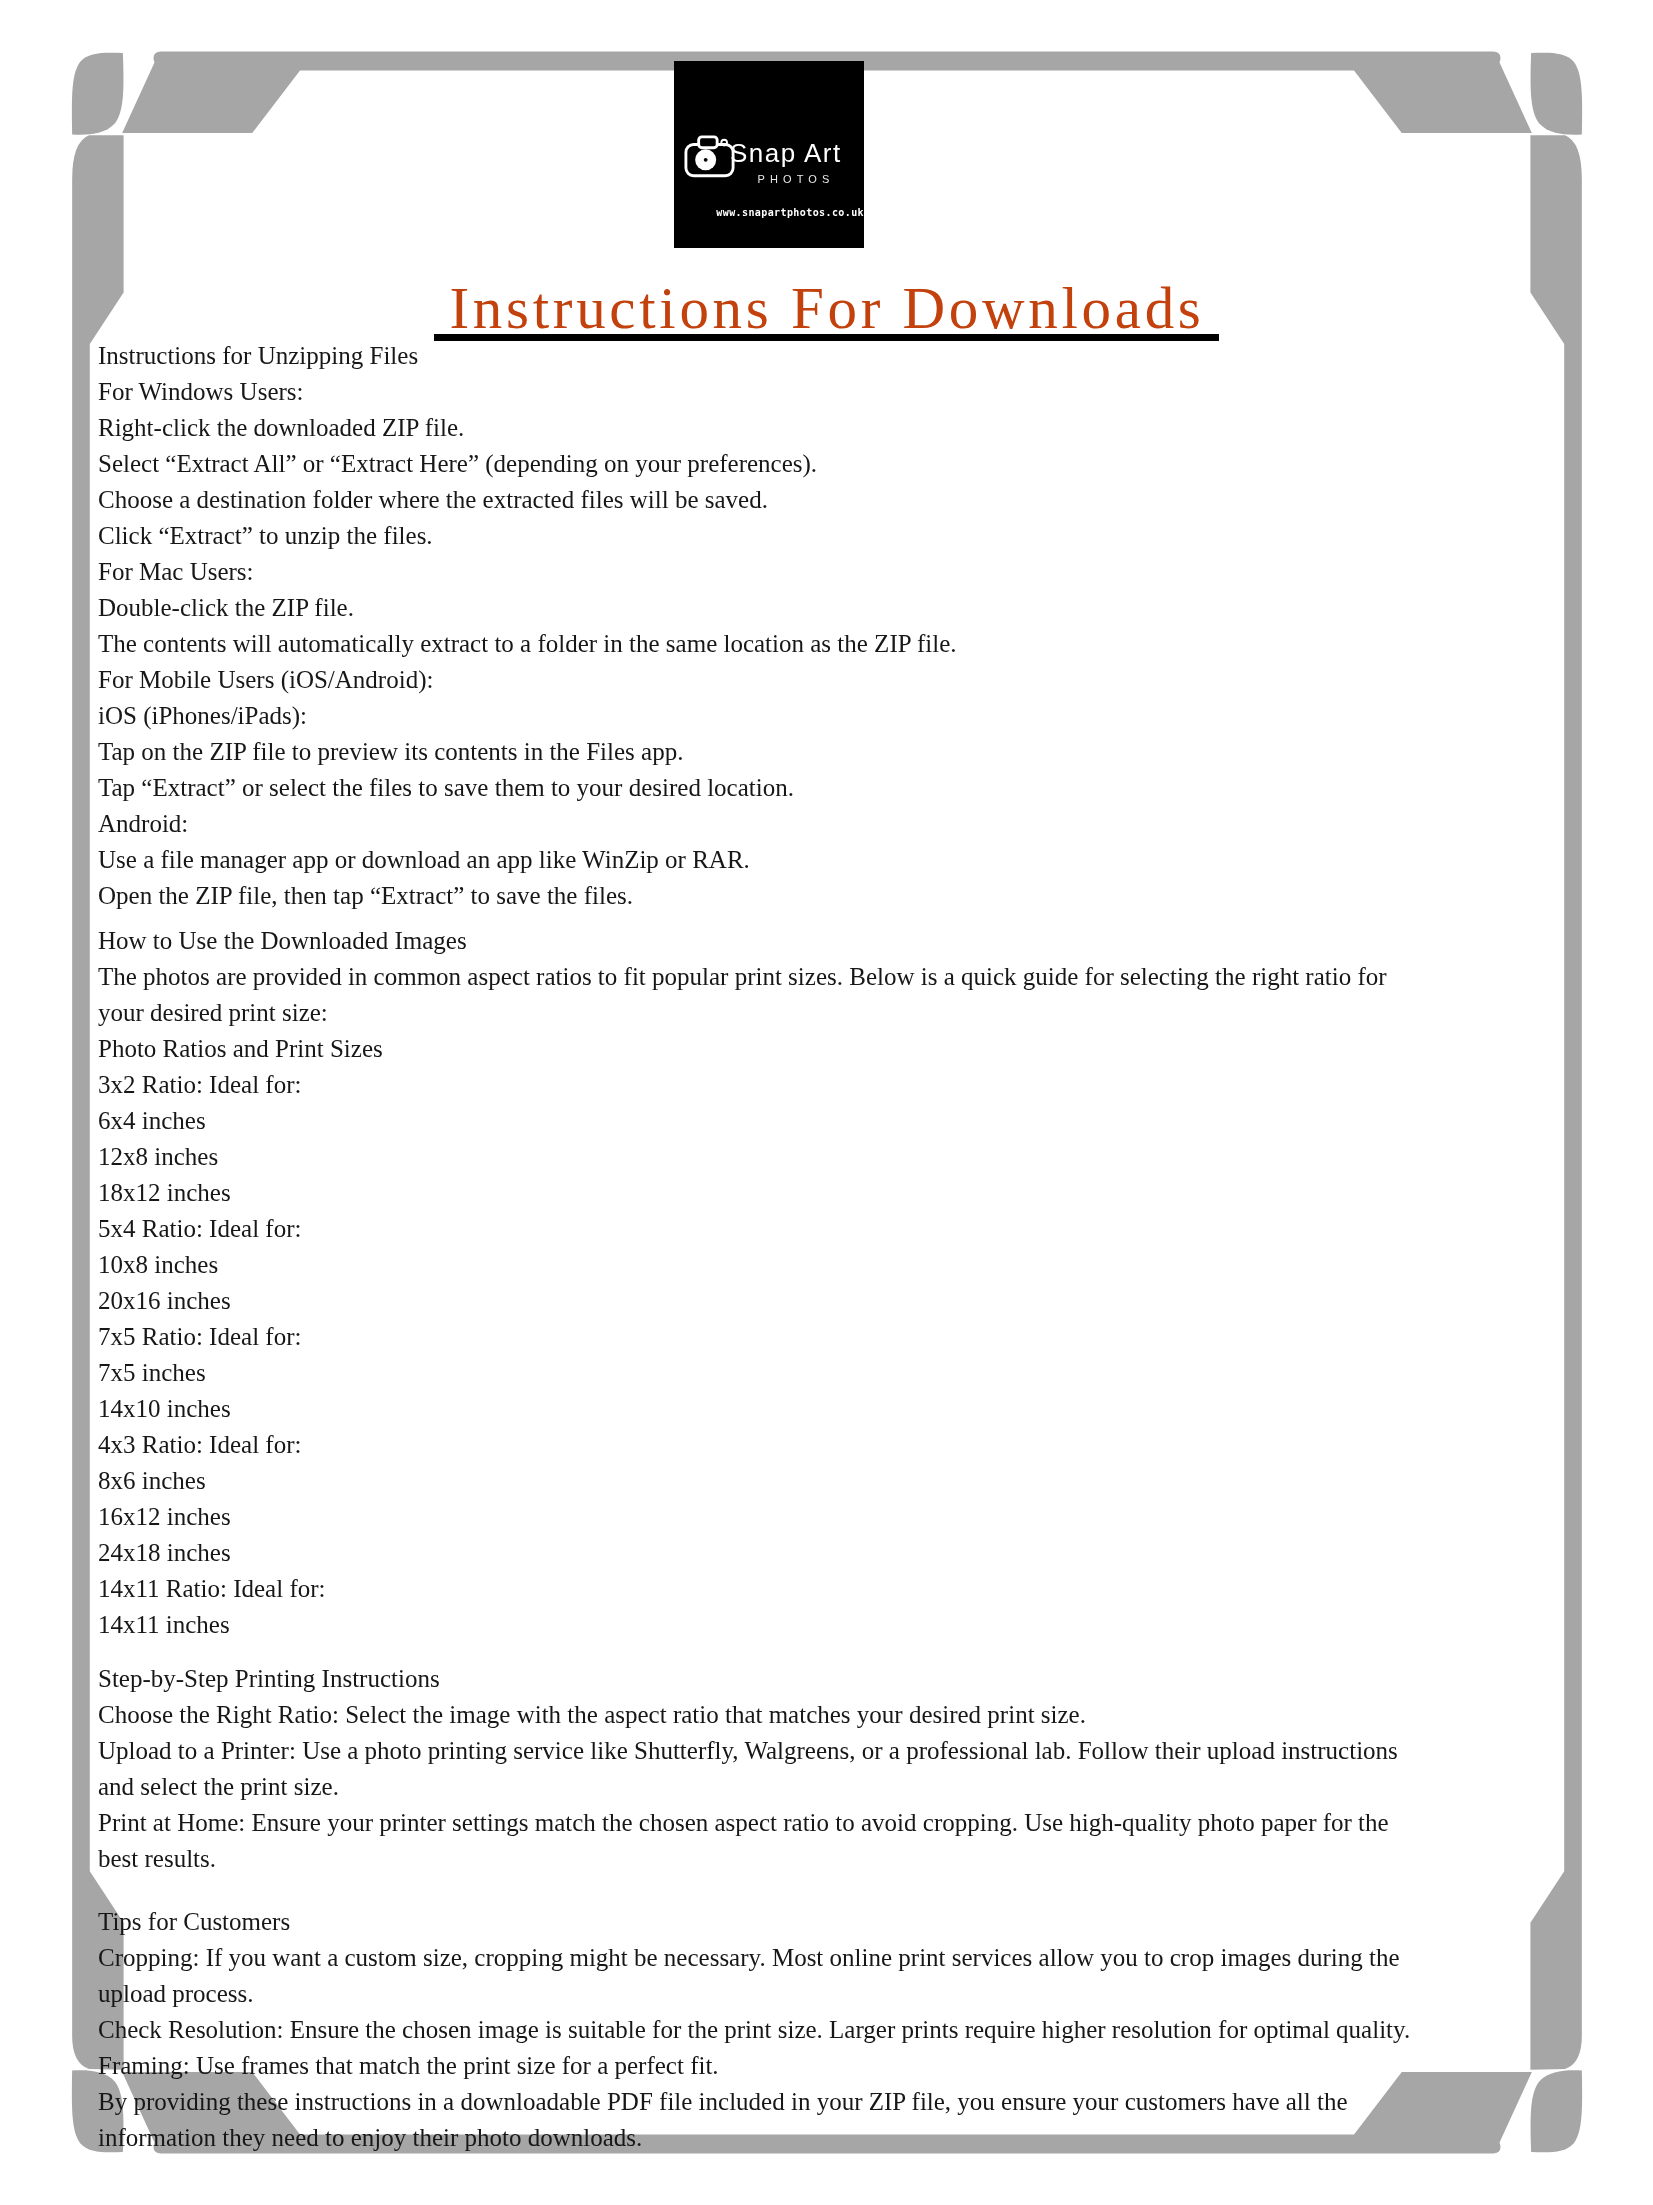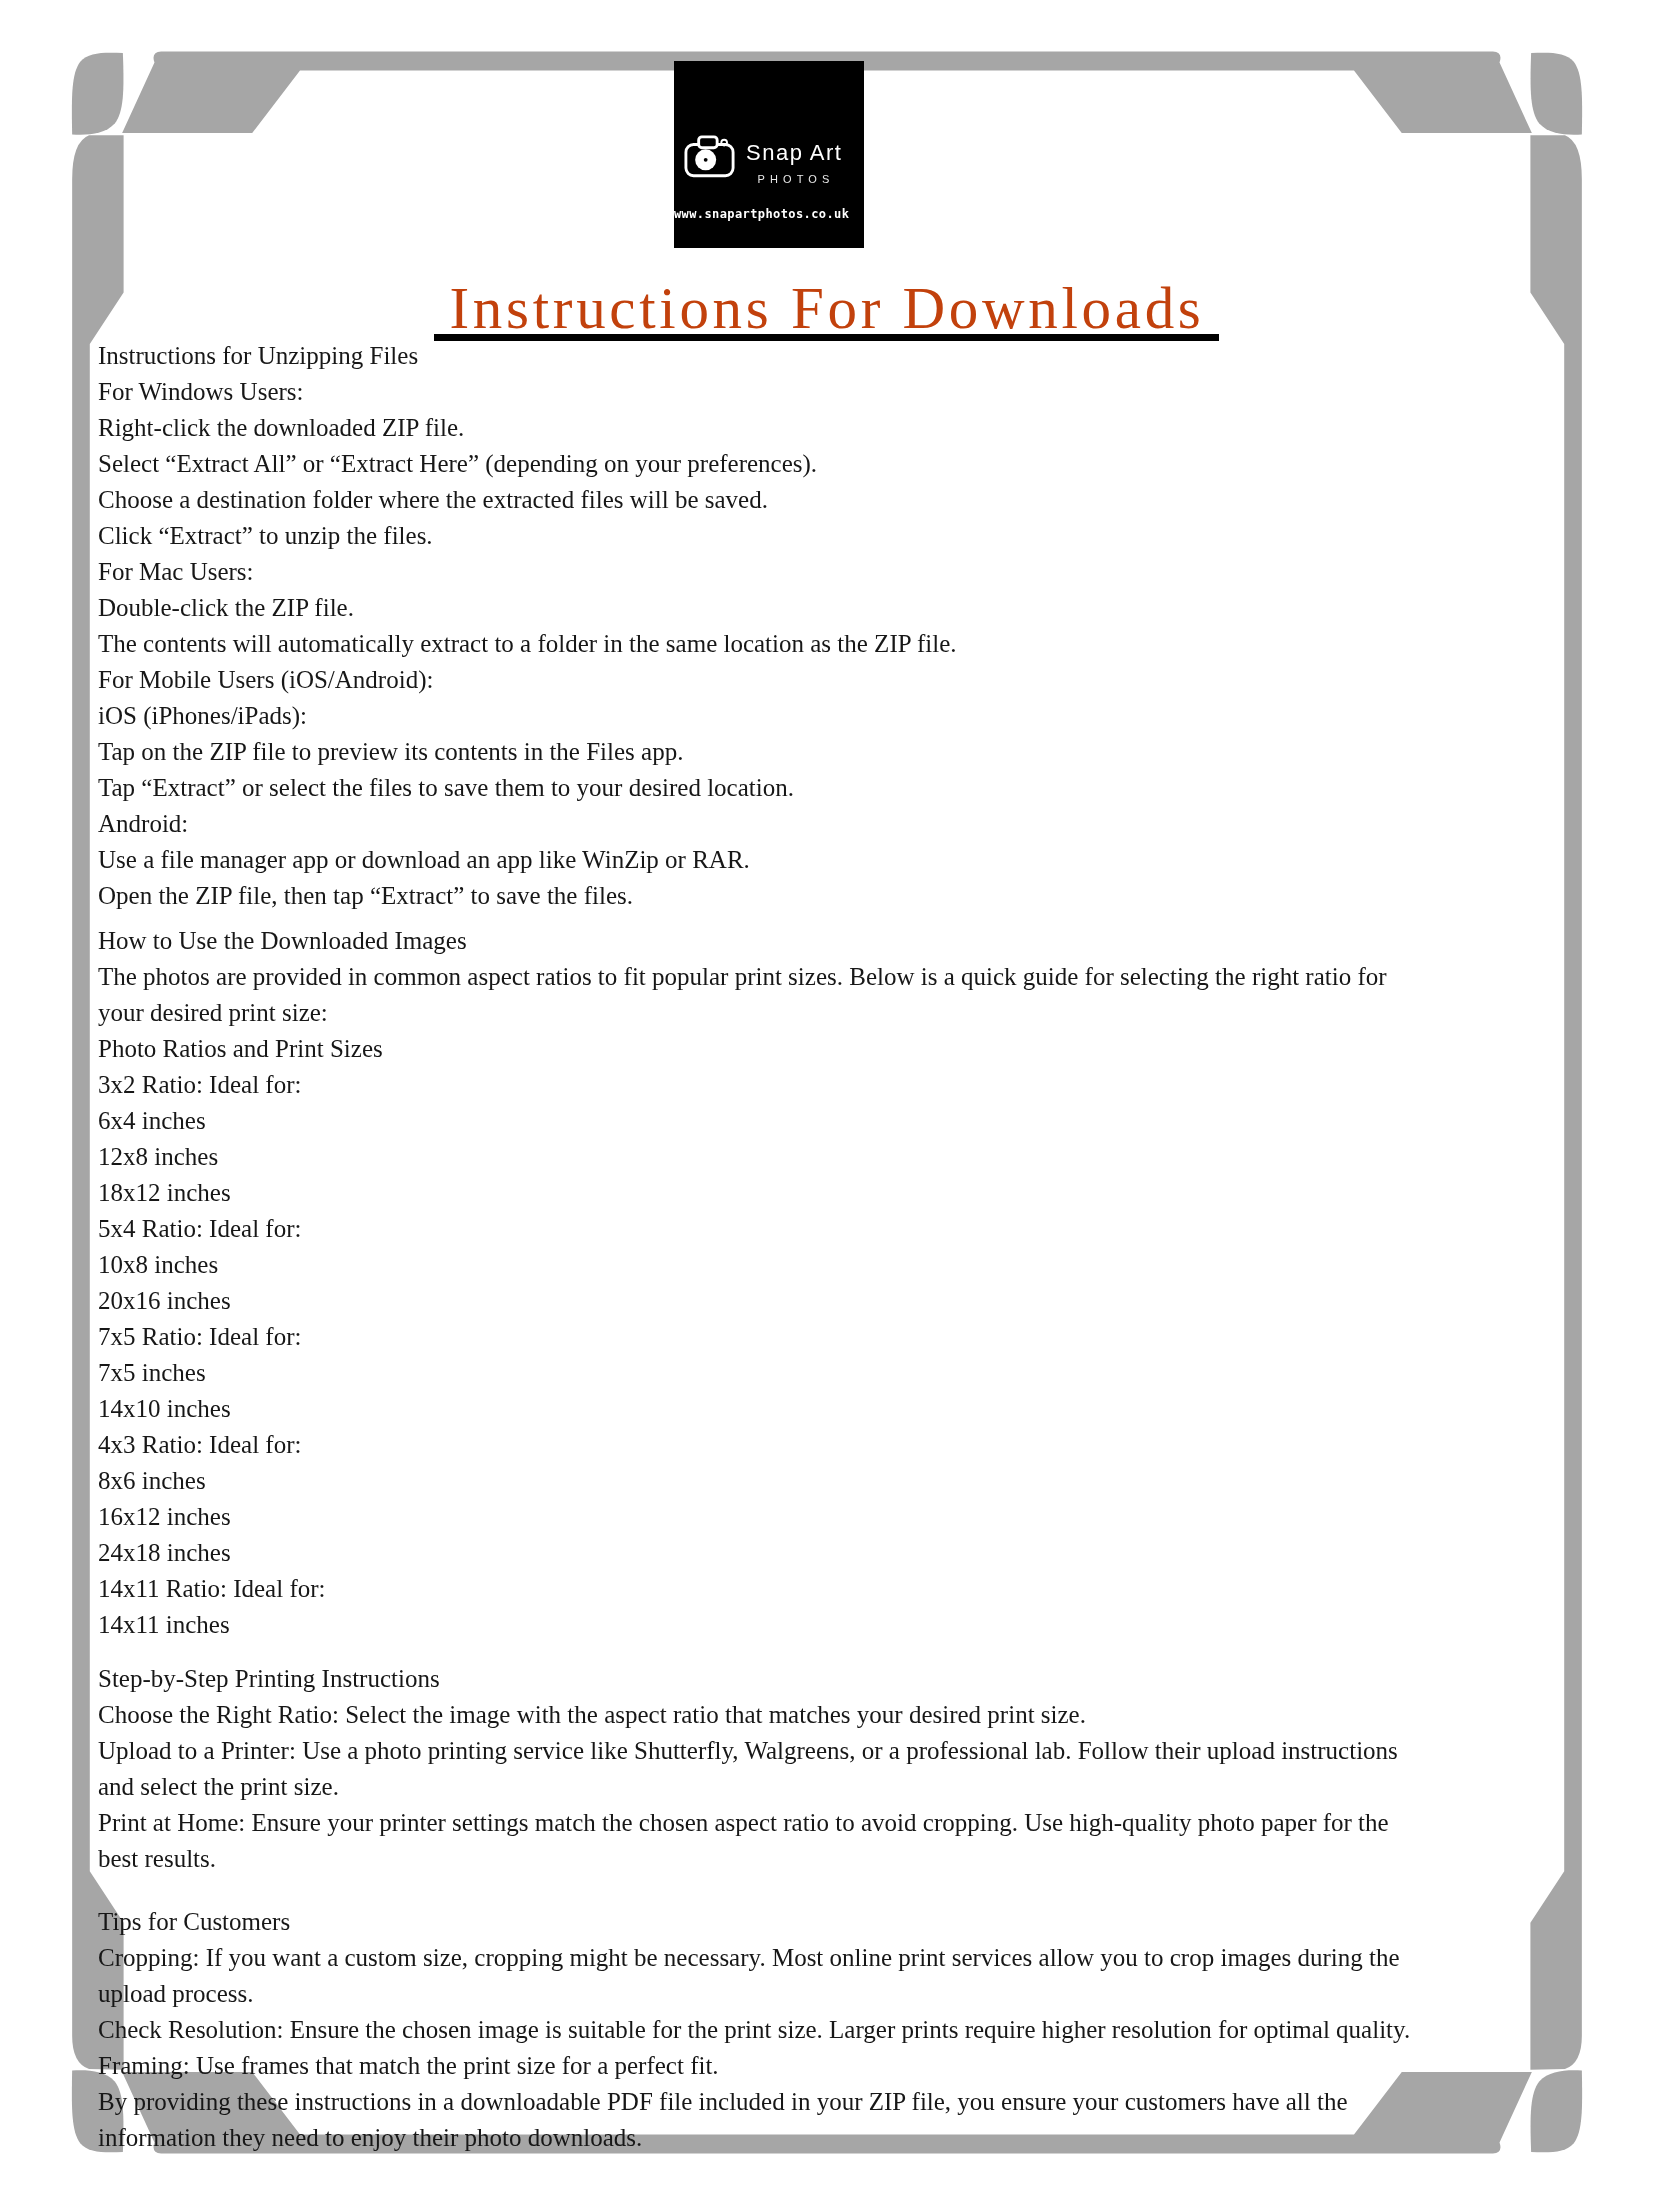--- a/index.html
+++ b/index.html
@@ -12,34 +12,34 @@
   }
   .frame-svg{position:absolute;left:0;top:0;width:1654px;height:2205px;pointer-events:none;}
 
   
   .logo{
     position:absolute;left:674px;top:61px;width:190px;height:187px;
     background:#000000;
   }
   .camera{position:absolute;left:9.6px;top:72px;width:51px;height:46px;}
   .brand{
-    position:absolute;left:72px;top:76px;width:125px;height:32px;
+    position:absolute;left:56px;top:76px;width:125px;height:32px;
     color:#ffffff;font-family:"Liberation Sans", sans-serif;
-    font-size:22px;font-weight:400;letter-spacing:1.5px;line-height:32px;
+    font-size:26px;font-weight:400;letter-spacing:1.5px;line-height:32px;
     white-space:nowrap;
   }
   .brand-sub{
     position:absolute;left:63px;top:112px;width:118px;
     color:#e8e8e8;font-family:"Liberation Sans", sans-serif;
     font-size:11px;letter-spacing:5.1px;text-align:center;
   }
   .brand-url{
     position:absolute;left:0;top:146px;width:190px;
     color:#ffffff;font-family:"DejaVu Sans Mono", monospace;
-    font-size:12px;font-weight:bold;letter-spacing:0.4px;text-align:left;
+    font-size:10px;font-weight:bold;letter-spacing:0.4px;text-align:right;
     white-space:nowrap;
   }
 
   
   .title{
     position:absolute;left:0;top:279px;width:1654px;height:59px;
     text-align:center;color:#c2410c;
     font-size:59px;line-height:59px;letter-spacing:3.7px;
     font-family:Liberation Serif, serif;
     white-space:nowrap;

